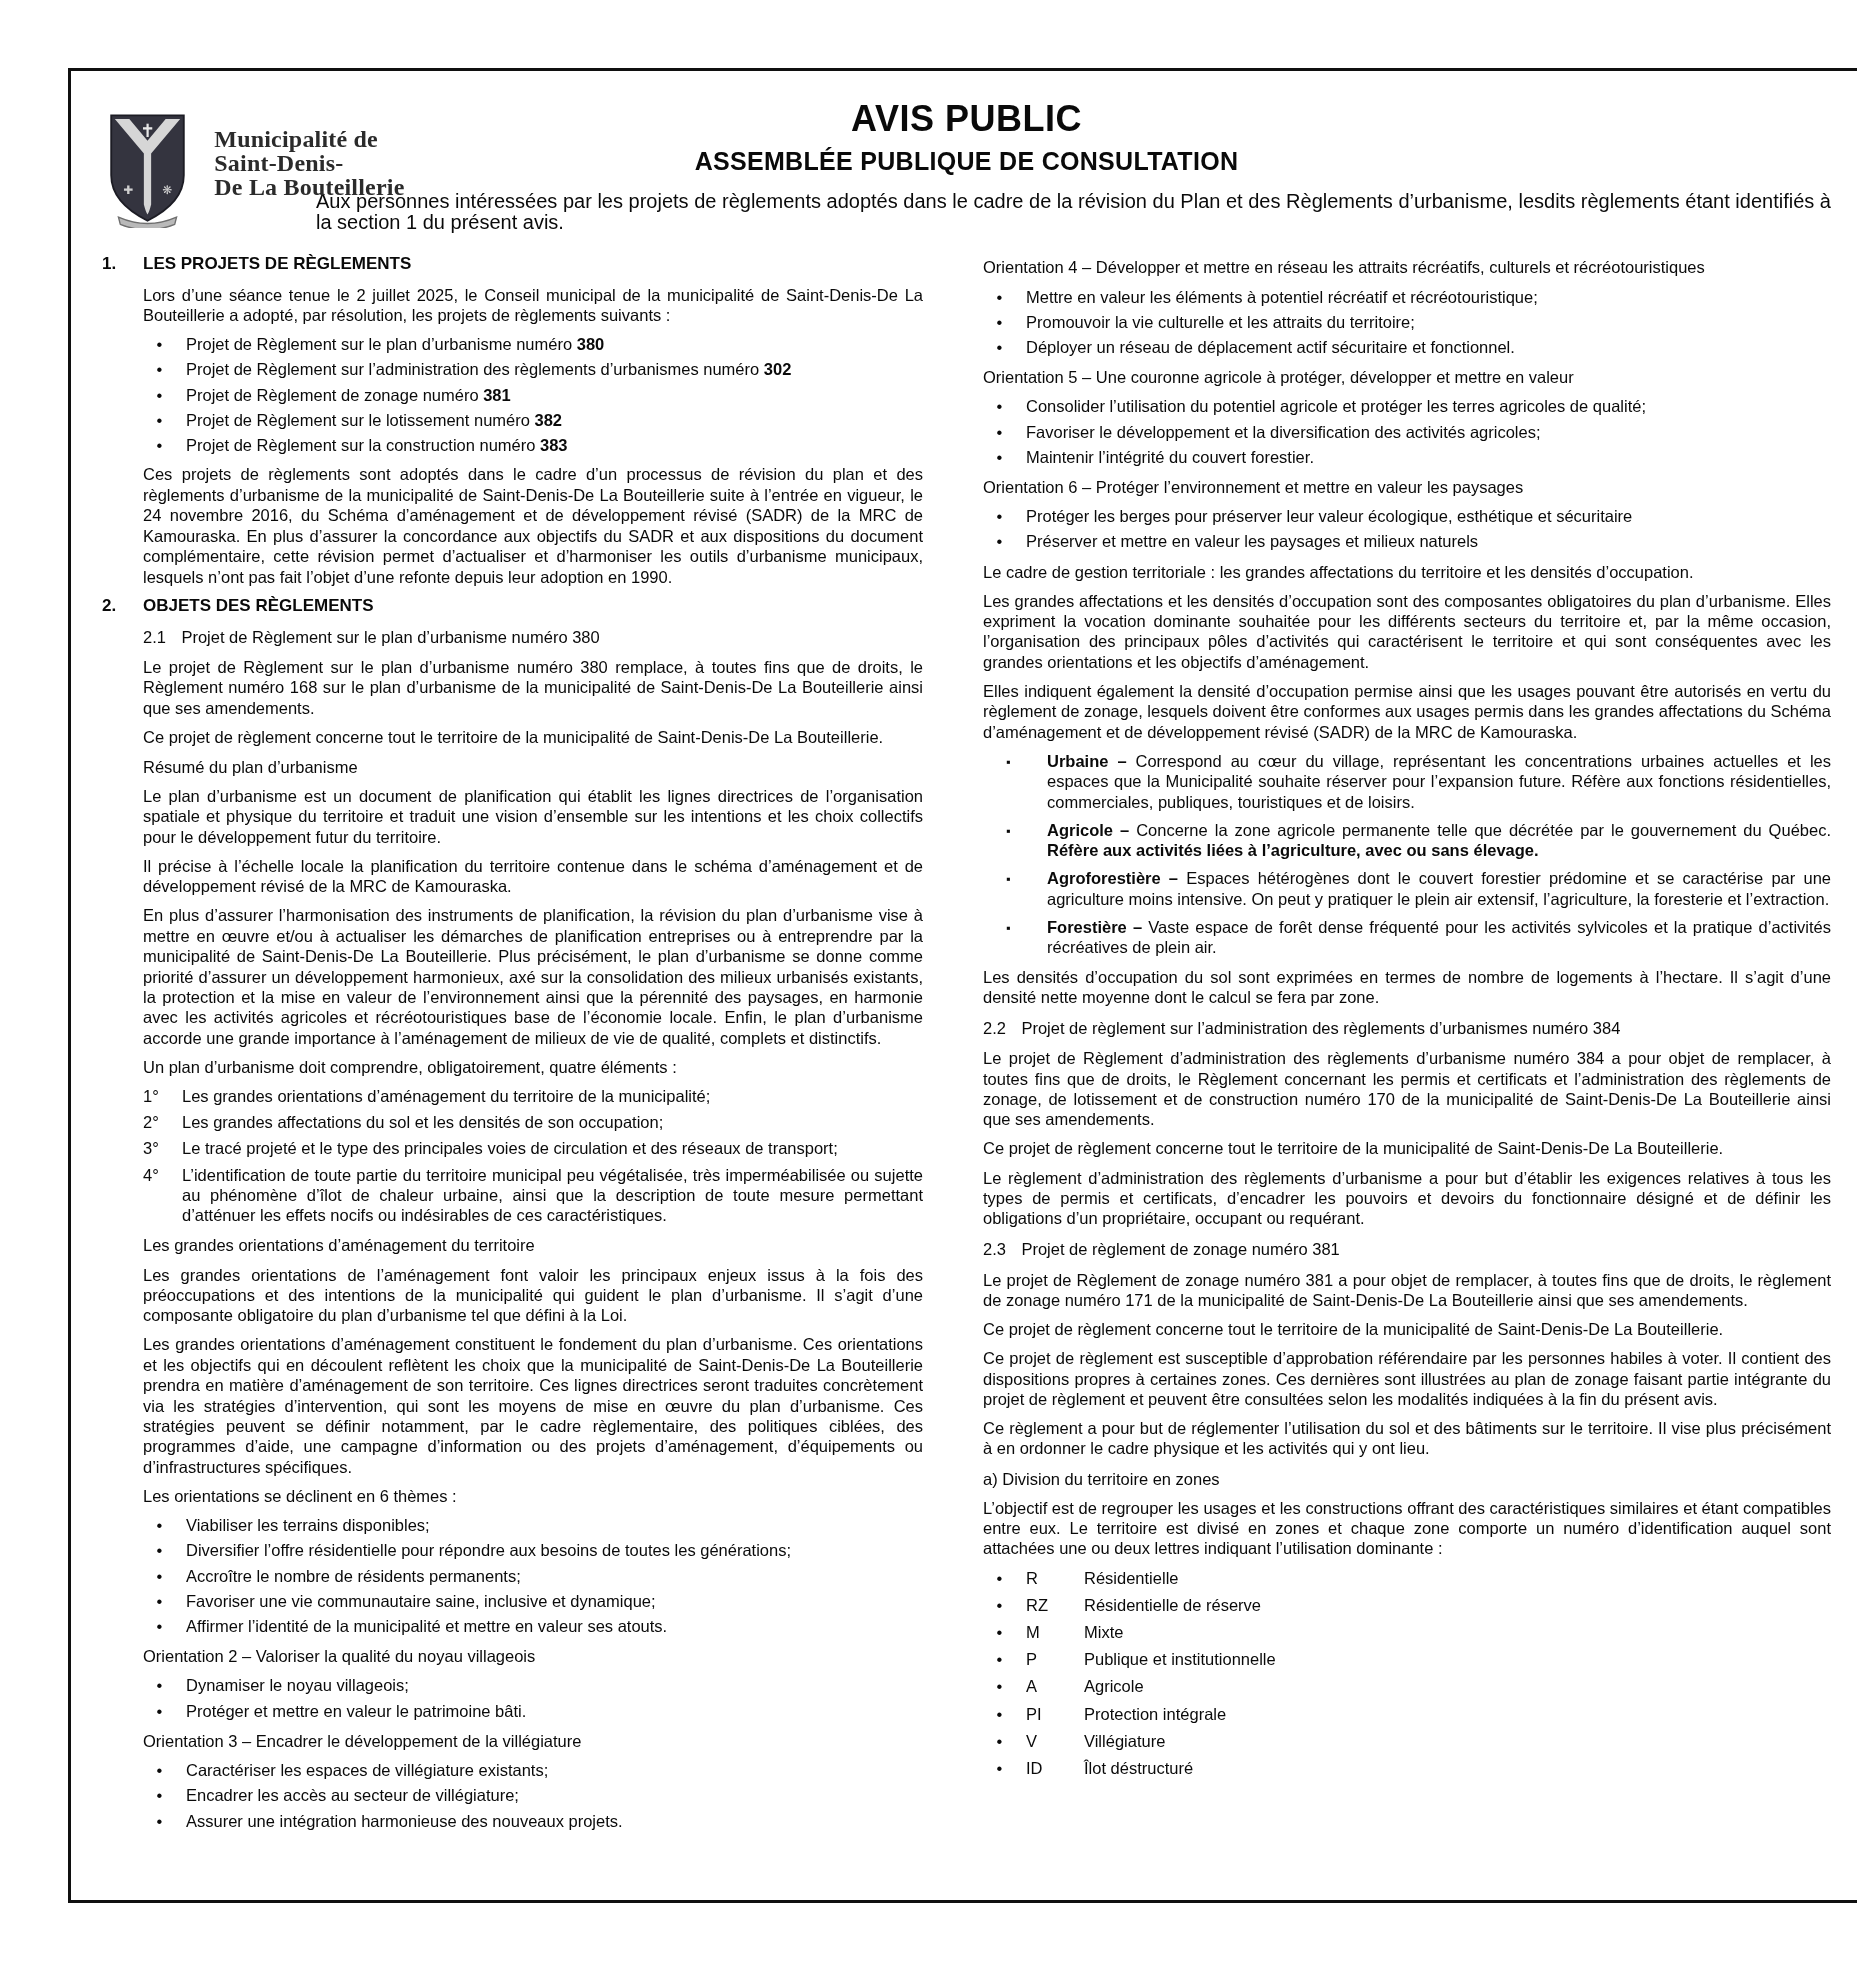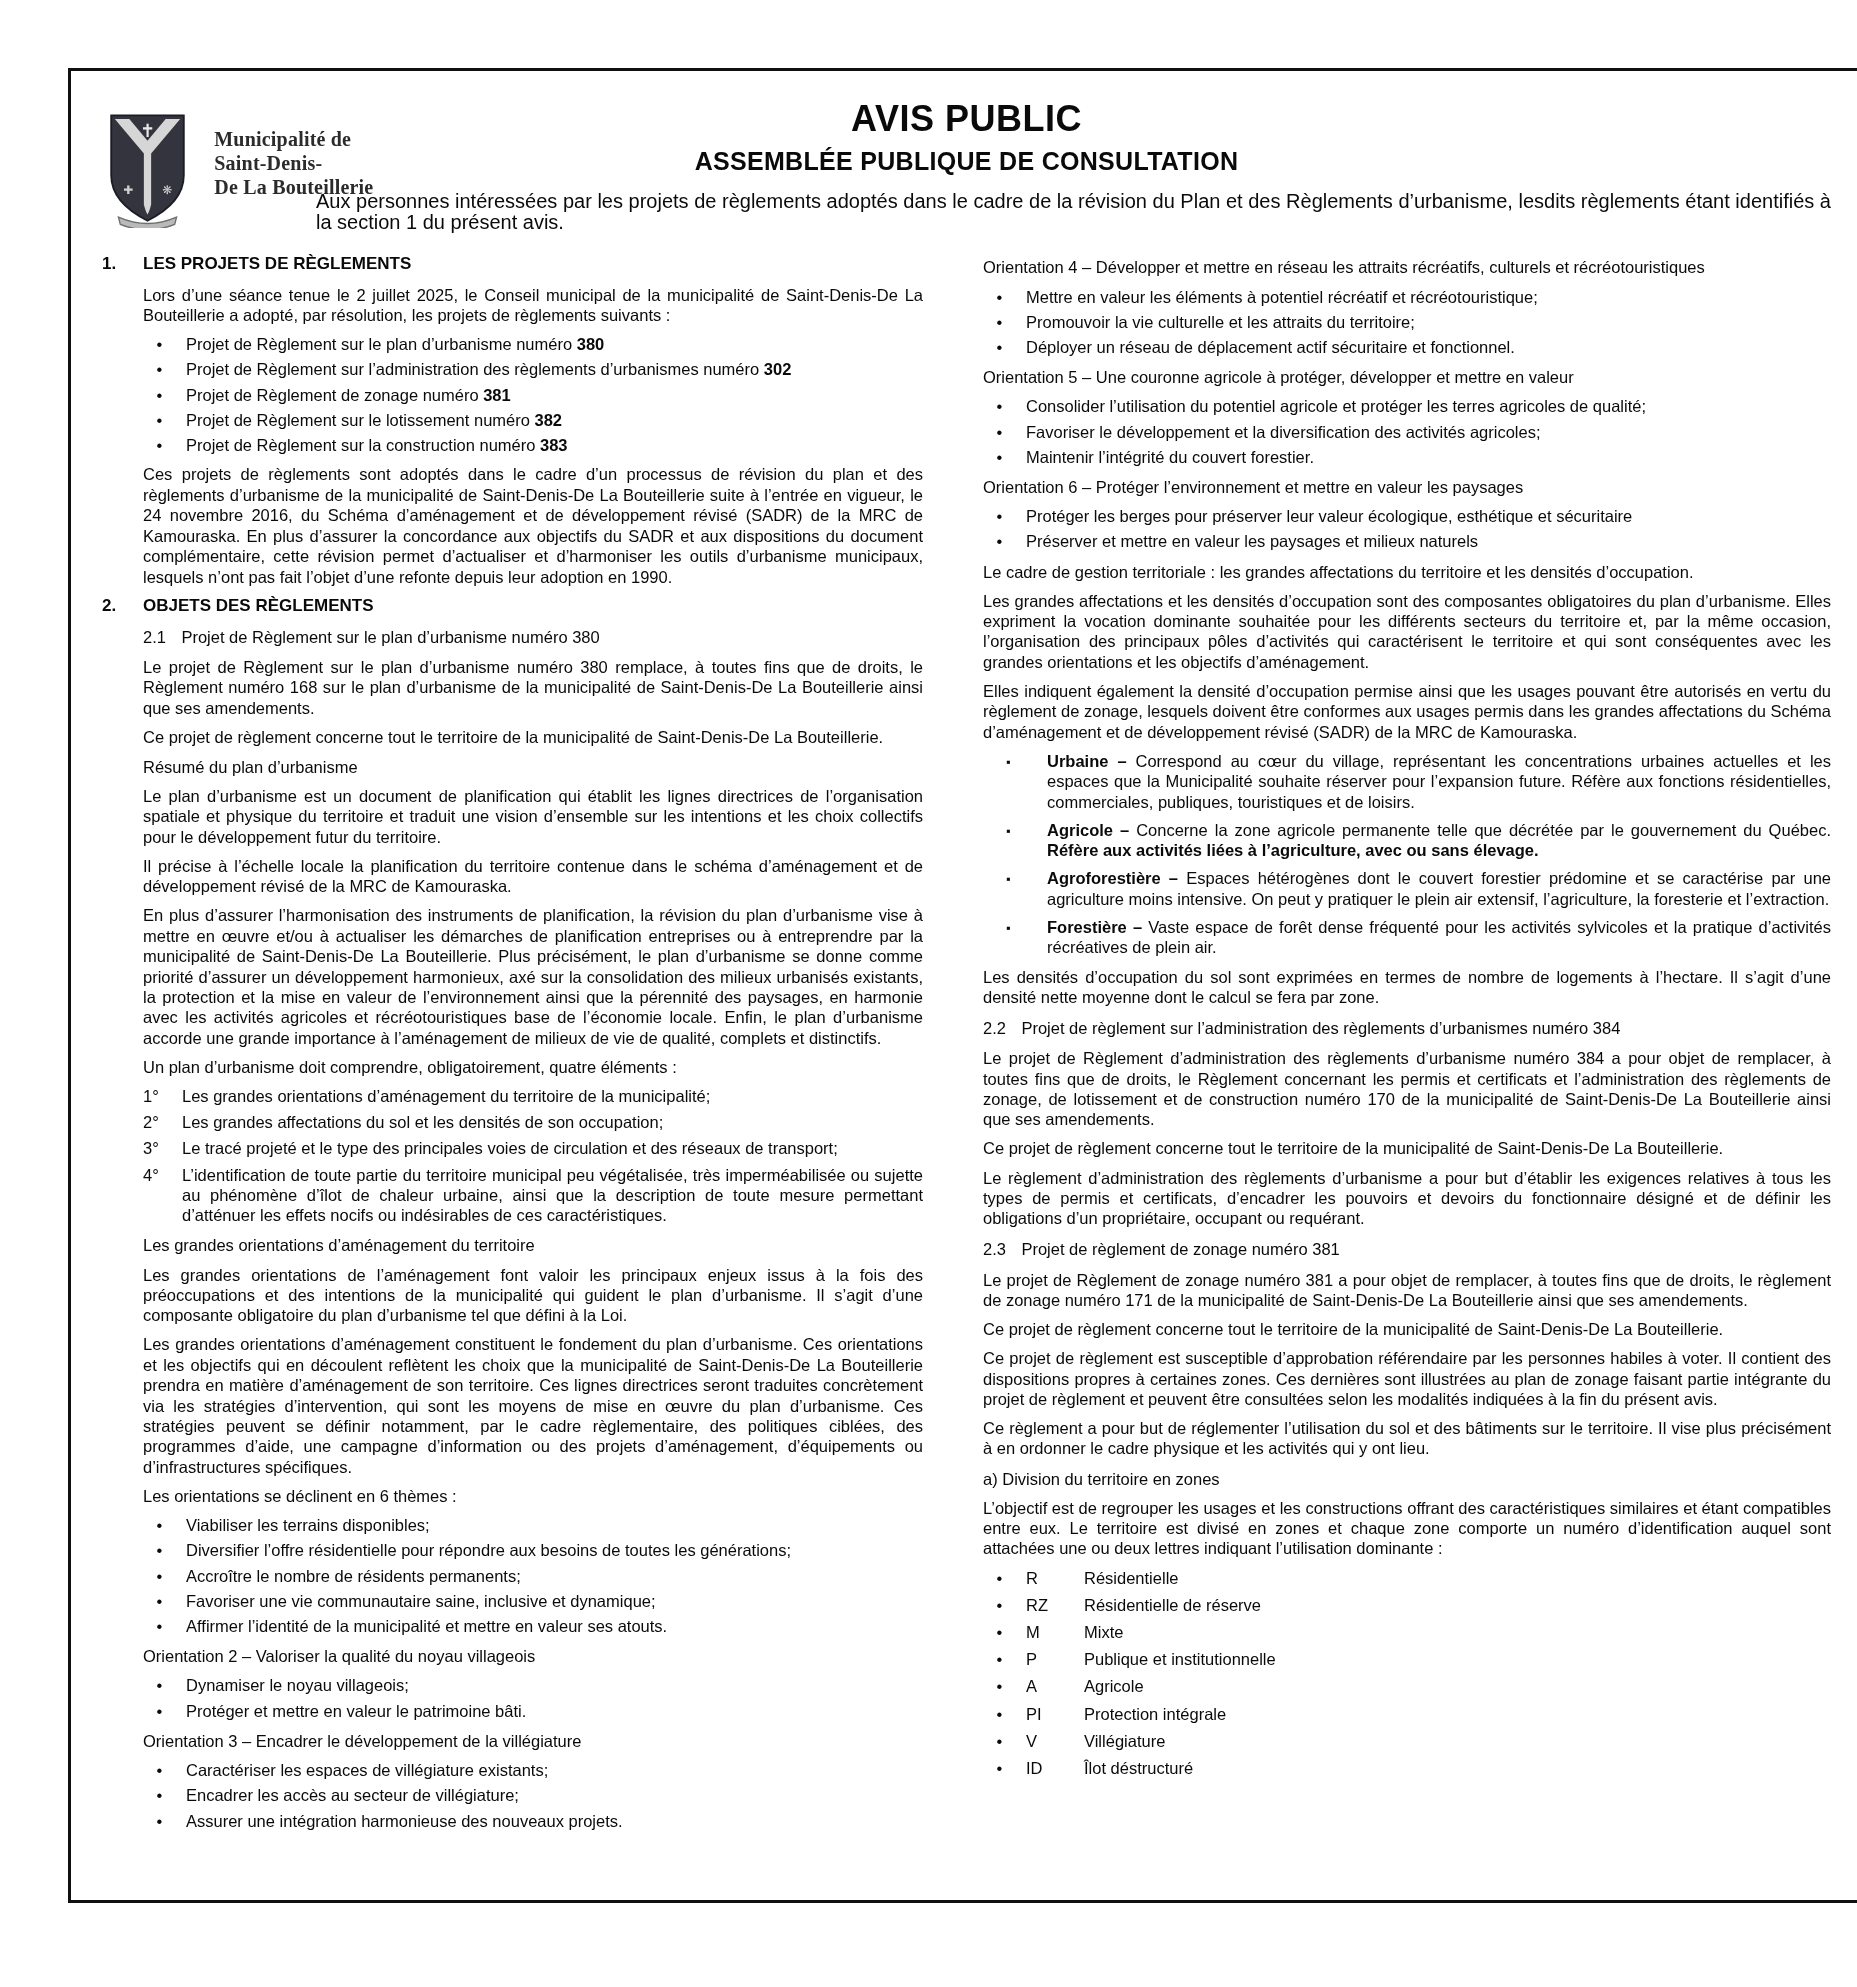--- a/index.html
+++ b/index.html
@@ -3,21 +3,21 @@
 <meta charset="utf-8">
 <style>
   html,body{margin:0;padding:0;background:#e8e8e8;}
   .page{position:relative;width:1857px;height:1987px;background:#ffffff;overflow:hidden;
         font-family:"Liberation Sans",sans-serif;color:#0a0a0a;}
   .frame{position:absolute;left:68px;top:68px;width:1809px;height:1835px;
          border:3.9px solid #101010;box-sizing:border-box;padding:27px 43px 0 31px;background:#fff;}
   
   .header{position:relative;height:144px;}
   .logo{position:absolute;left:0;top:11.6px;display:flex;gap:21.3px;align-items:flex-start;}
-  .orgname{font-family:"Liberation Serif",serif;font-weight:bold;font-size:20px;line-height:24px;
+  .orgname{font-family:"Liberation Serif",serif;font-weight:bold;font-size:24px;line-height:24px;
            color:#2b2b2b;padding-top:17.5px;letter-spacing:0.2px;}
   .titles{text-align:center;}
   .title{font-size:36px;line-height:41px;font-weight:bold;letter-spacing:0.5px;}
   .subtitle{font-size:25px;line-height:29px;font-weight:bold;margin-top:7.8px;letter-spacing:0.3px;}
   .intro{margin-left:214px;margin-top:15px;text-align:justify;font-size:20px;line-height:21.3px;}
   
   .cols{display:flex;gap:60px;margin-top:5.8px;}
   .col{font-size:16.5px;line-height:20.4px;}
   .col-left{width:821px;flex:none;}
   .col-right{flex:1;min-width:0;}

